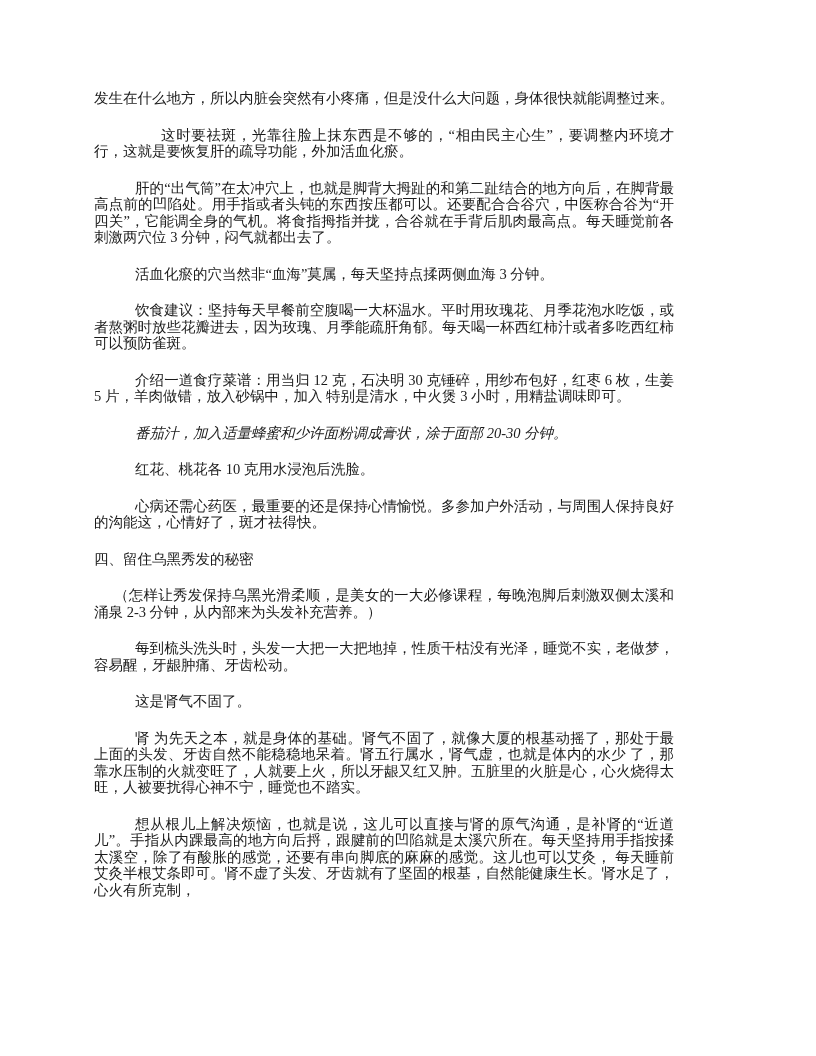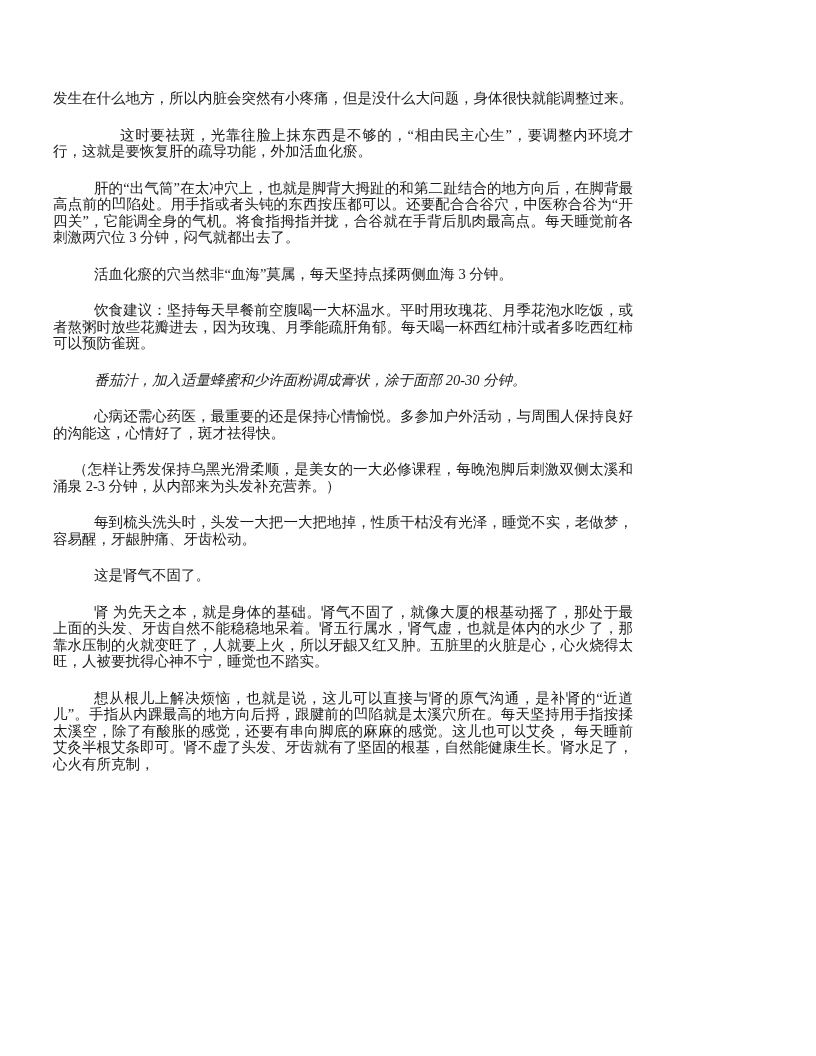--- a/index.html
+++ b/index.html
@@ -10,21 +10,21 @@
   body {
     width: 816px;
     height: 1056px;
     overflow: hidden;
     font-family: "Liberation Serif", "DejaVu Serif", serif;
   }
   .page {
     box-sizing: border-box;
     width: 816px;
     height: 1056px;
-    padding: 90px 118px 60px 53px;
+    padding: 90px 118px 60px 94px;
     background: #ffffff;
     color: #1a1a1a;
   }
   .content {
     width: 580px;
   }
   .content p {
     margin: 0 0 20px 0;
     font-size: 14.5px;
     line-height: 16.5px;
@@ -43,21 +43,24 @@
 </head>
 <body>
 
 <main class="page">
   <div class="content">
       <p class="block paragraph" style="text-indent: 0px;">发生在什么地方，所以内脏会突然有小疼痛，但是没什么大问题，身体很快就能调整过来。</p>
       <p class="block paragraph" style="text-indent: 67px;">这时要祛斑，光靠往脸上抹东西是不够的，“相由民主心生”，要调整内环境才行，这就是要恢复肝的疏导功能，外加活血化瘀。</p>
       <p class="block paragraph" style="text-indent: 41px;">肝的“出气筒”在太冲穴上，也就是脚背大拇趾的和第二趾结合的地方向后，在脚背最高点前的凹陷处。用手指或者头钝的东西按压都可以。还要配合合谷穴，中医称合谷为“开四关”，它能调全身的气机。将食指拇指并拢，合谷就在手背后肌肉最高点。每天睡觉前各刺激两穴位 3 分钟，闷气就都出去了。</p>
       <p class="block paragraph" style="text-indent: 41px;">活血化瘀的穴当然非“血海”莫属，每天坚持点揉两侧血海 3 分钟。</p>
       <p class="block paragraph" style="text-indent: 41px;">饮食建议：坚持每天早餐前空腹喝一大杯温水。平时用玫瑰花、月季花泡水吃饭，或者熬粥时放些花瓣进去，因为玫瑰、月季能疏肝角郁。每天喝一杯西红柿汁或者多吃西红柿可以预防雀斑。</p>
+      <p class="block paragraph" style="text-indent: 41px;">介绍一道食疗菜谱：用当归 12 克，石决明 30 克锤碎，用纱布包好，红枣 6 枚，生姜 5 片，羊肉做错，放入砂锅中，加入 特别是清水，中火煲 3 小时，用精盐调味即可。</p>
       <p class="block paragraph" style="text-indent: 41px; font-style: italic;">番茄汁，加入适量蜂蜜和少许面粉调成膏状，涂于面部 20-30 分钟。</p>
+      <p class="block paragraph" style="text-indent: 41px;">红花、桃花各 10 克用水浸泡后洗脸。</p>
       <p class="block paragraph" style="text-indent: 41px;">心病还需心药医，最重要的还是保持心情愉悦。多参加户外活动，与周围人保持良好的沟能这，心情好了，斑才祛得快。</p>
+      <p class="block heading" style="text-indent: 0px;">四、留住乌黑秀发的秘密</p>
       <p class="block paragraph" style="text-indent: 20px;">（怎样让秀发保持乌黑光滑柔顺，是美女的一大必修课程，每晚泡脚后刺激双侧太溪和涌泉 2-3 分钟，从内部来为头发补充营养。）</p>
       <p class="block paragraph" style="text-indent: 41px;">每到梳头洗头时，头发一大把一大把地掉，性质干枯没有光泽，睡觉不实，老做梦，容易醒，牙龈肿痛、牙齿松动。</p>
       <p class="block paragraph" style="text-indent: 41px;">这是肾气不固了。</p>
       <p class="block paragraph" style="text-indent: 41px;">肾 为先天之本，就是身体的基础。肾气不固了，就像大厦的根基动摇了，那处于最上面的头发、牙齿自然不能稳稳地呆着。肾五行属水，肾气虚，也就是体内的水少 了，那靠水压制的火就变旺了，人就要上火，所以牙龈又红又肿。五脏里的火脏是心，心火烧得太旺，人被要扰得心神不宁，睡觉也不踏实。</p>
       <p class="block paragraph" style="text-indent: 41px;">想从根儿上解决烦恼，也就是说，这儿可以直接与肾的原气沟通，是补肾的“近道儿”。手指从内踝最高的地方向后捋，跟腱前的凹陷就是太溪穴所在。每天坚持用手指按揉太溪空，除了有酸胀的感觉，还要有串向脚底的麻麻的感觉。这儿也可以艾灸， 每天睡前艾灸半根艾条即可。肾不虚了头发、牙齿就有了坚固的根基，自然能健康生长。肾水足了，心火有所克制，</p>
     </div>
 </main>
 
 </body></html>

